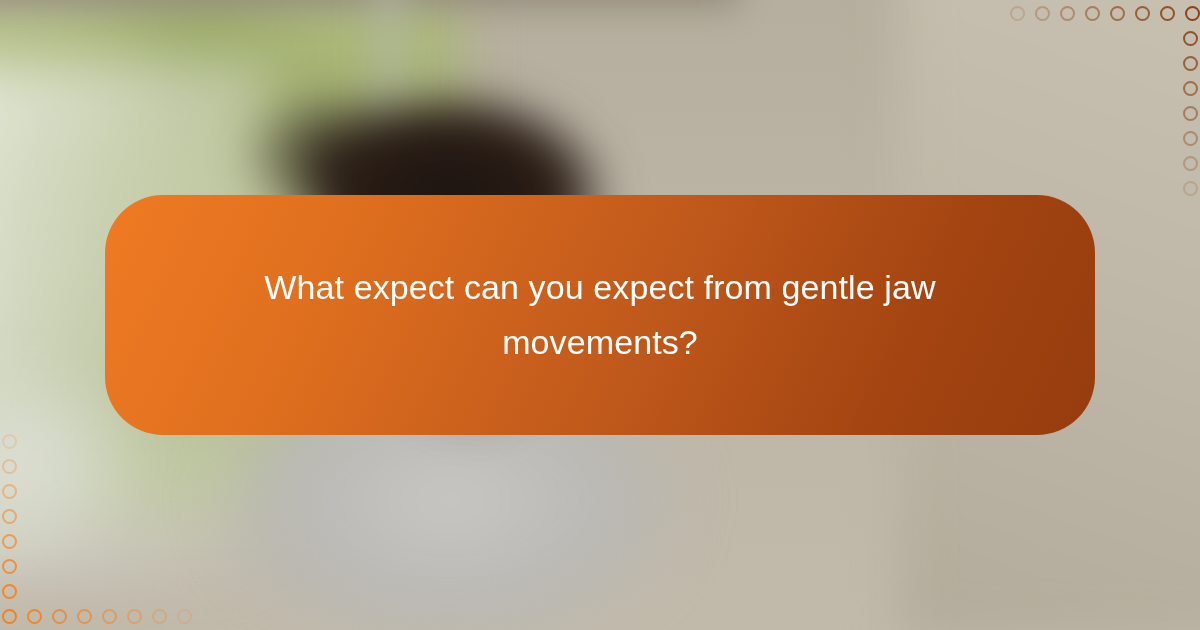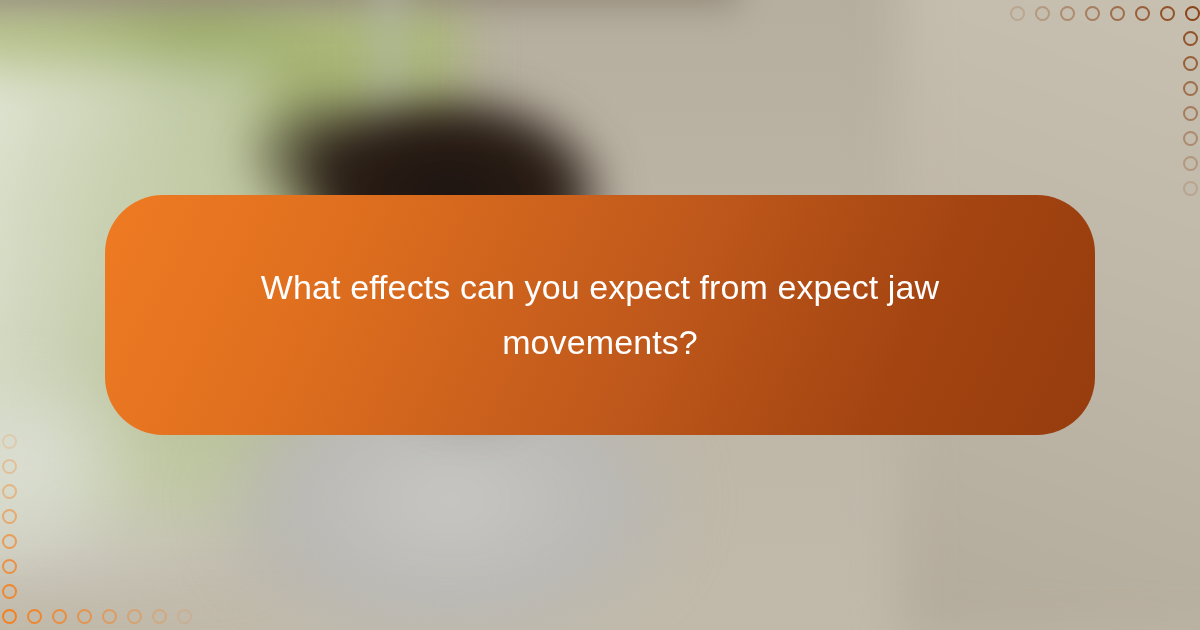--- a/index.html
+++ b/index.html
@@ -213,16 +213,16 @@
       <span class="dot" style="left: 2px; top: 69px; opacity: 0.53;"></span>
       <span class="dot" style="left: 52px; top: 169px; opacity: 0.77;"></span>
       <span class="dot" style="left: 2px; top: 44px; opacity: 0.41;"></span>
       <span class="dot" style="left: 27px; top: 169px; opacity: 0.88;"></span>
       <span class="dot" style="left: 2px; top: 19px; opacity: 0.3;"></span>
       <span class="dot" style="left: 2px; top: 169px; opacity: 1;"></span>
       <span class="dot" style="left: 2px; top: -6px; opacity: 0.18;"></span>
     </div>
 
   <div id="question-card">
-    <div id="question-text">What effects can you expect from expect jaw movements?</div>
+    <div id="question-text">What expect can you expect from gentle jaw movements?</div>
   </div>
 
 </div>
 
 </body></html>

